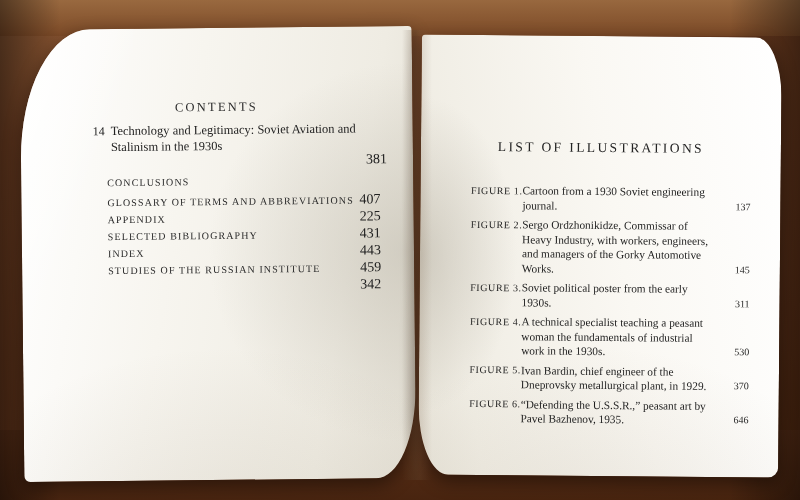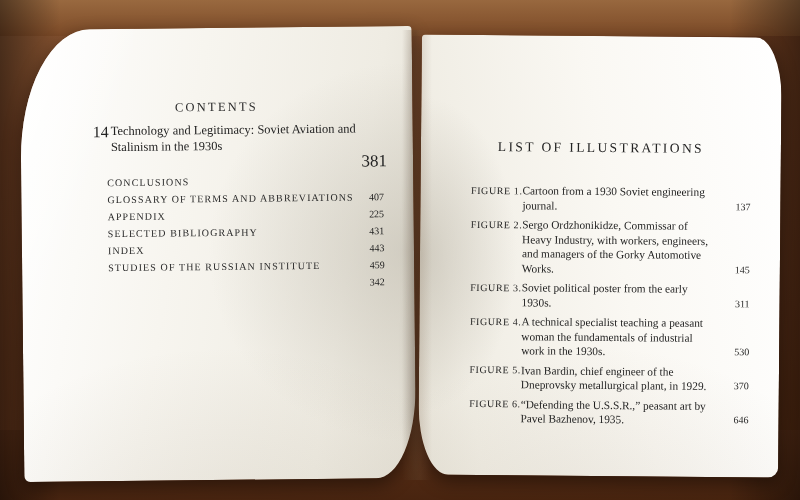--- a/index.html
+++ b/index.html
@@ -122,57 +122,57 @@
     color: #222;
   }
   .toc-chapter {
     position: relative;
     display: flex;
     align-items: flex-start;
     margin-bottom: 2px;
   }
   .toc-chapter .num {
     width: 18px;
-    font-size: 16px;
+    font-size: 12px;
     line-height: 15px;
     flex: 0 0 18px;
   }
   .toc-chapter .ttl {
     font-size: 12.5px;
     line-height: 15.5px;
     flex: 1 1 auto;
     padding-right: 6px;
   }
   .chapter-page {
     position: absolute;
     right: 6px;
     top: 30px;
-    font-size: 17px;
+    font-size: 14px;
   }
   .toc-rows {
     margin-top: 22px;
   }
   .toc-row {
     display: flex;
     align-items: baseline;
     height: 17px;
   }
   .toc-row .label {
     flex: 1 1 auto;
     font-size: 10px;
     letter-spacing: 1.1px;
     font-variant: small-caps;
     text-transform: uppercase;
     color: #2a2a2a;
     padding-left: 14px;
   }
   .toc-row .pg {
     flex: 0 0 34px;
-    text-align: center;
-    font-size: 10px;
+    text-align: left;
+    font-size: 14px;
     color: #222;
   }
 
   
   .illus-title {
     position: absolute;
     left: 0; right: 0;
     top: 104px;
     text-align: center;
     font-size: 13.5px;

